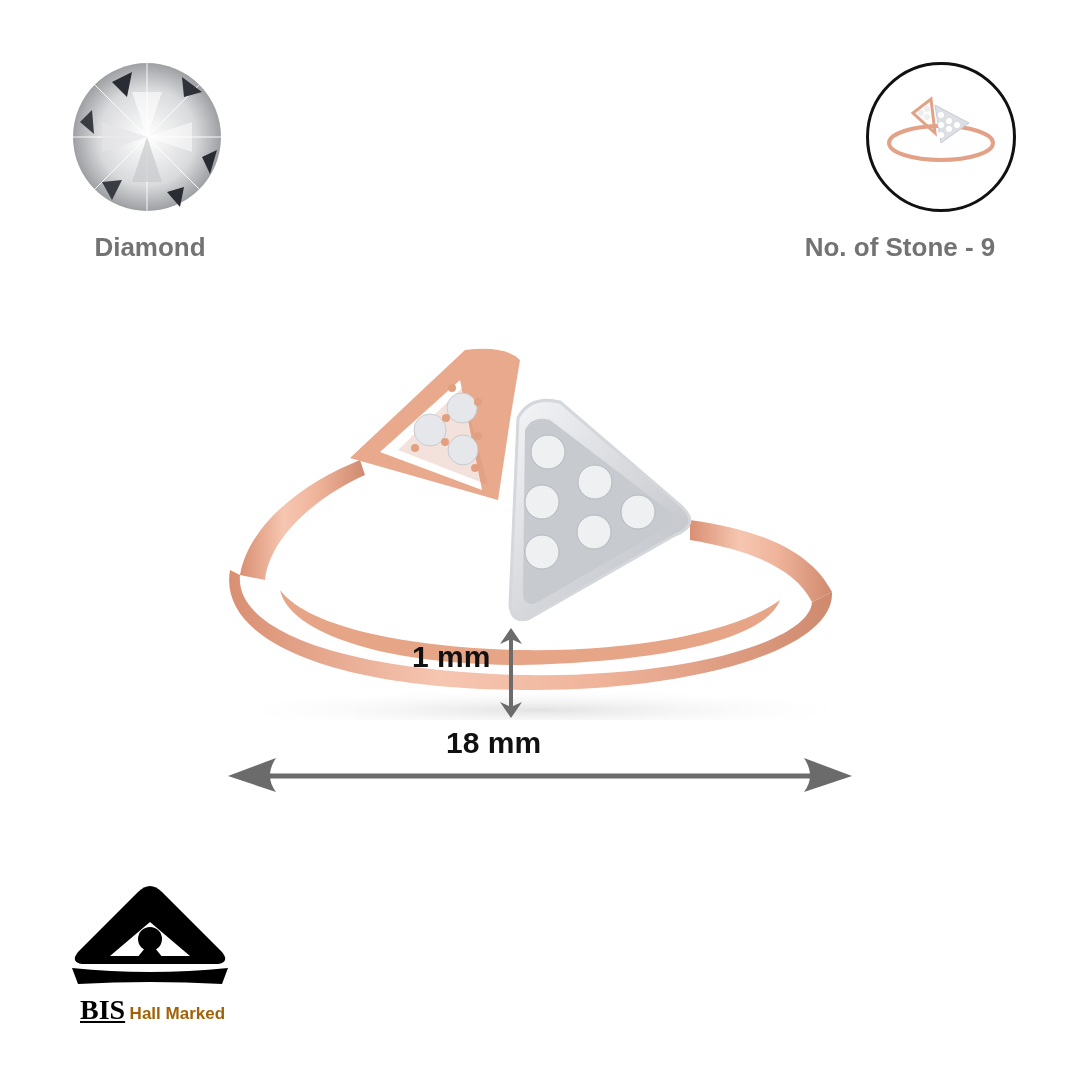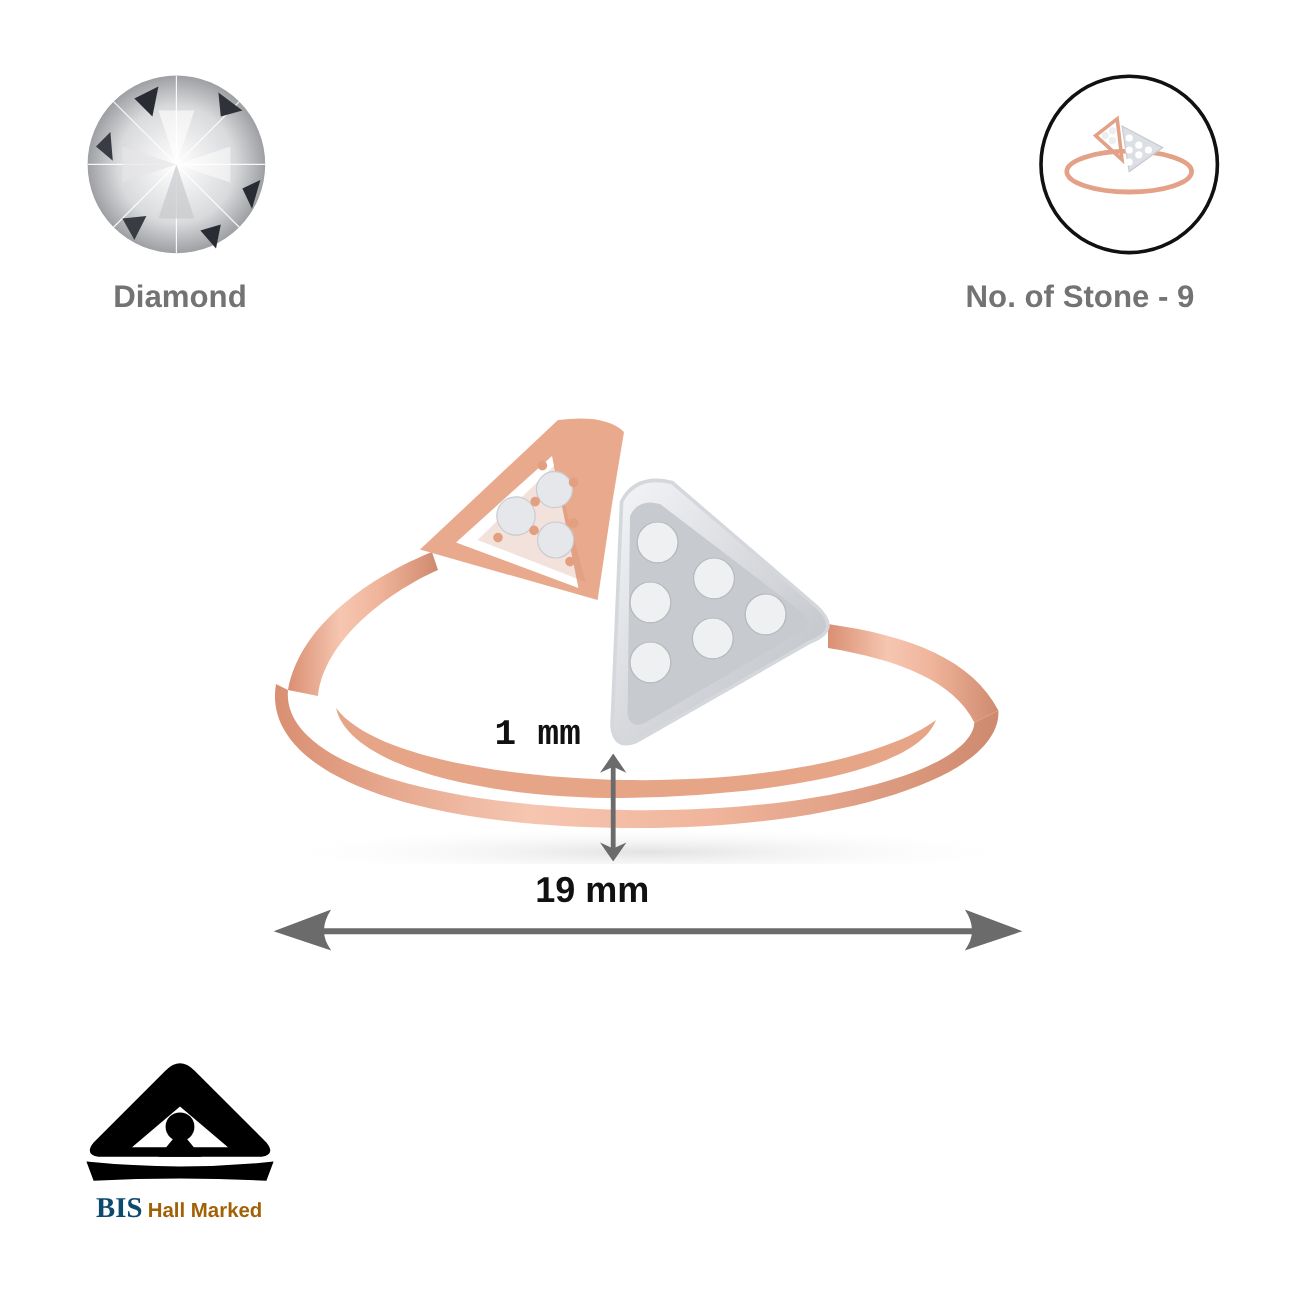--- a/index.html
+++ b/index.html
@@ -4,21 +4,21 @@
 <style>
   html, body { margin: 0; padding: 0; background: #ffffff; }
   body { width: 1080px; height: 1080px; position: relative; overflow: hidden;
          font-family: "Liberation Sans", sans-serif; }
   .abs { position: absolute; }
   .label { font-weight: bold; color: #737373; font-size: 26px; }
   .dim-label { font-weight: bold; color: #111111; font-size: 30px; }
   .thumb-circle { width: 150px; height: 150px; border-radius: 50%;
                   border: 3px solid #111; box-sizing: border-box; background: #fff;
                   overflow: hidden; }
-  .bis-text { font-family: "Liberation Serif", serif; font-weight: bold; font-size: 24px; color: #0c4a6e; }
+  .bis-text { font-family: "Liberation Serif", serif; font-weight: bold; font-size: 28px; color: #000000; text-decoration: underline; }
   .bis-sub { font-family: "Liberation Sans", sans-serif; font-weight: bold; font-size: 17px; color: #a16207; }
 </style>
 </head>
 <body>
 
 <div class="abs" style="left:72px; top:62px; width:150px; height:150px;">
   <svg width="150" height="150" viewBox="0 0 150 150">
     <defs>
       <radialGradient id="dg" cx="50%" cy="50%" r="55%">
         <stop offset="0%" stop-color="#ffffff"></stop>
@@ -118,30 +118,30 @@
       <circle cx="328" cy="112" r="17"></circle>
       <circle cx="375" cy="142" r="17"></circle>
       <circle cx="322" cy="162" r="17"></circle>
       <circle cx="418" cy="172" r="17"></circle>
       <circle cx="374" cy="192" r="17"></circle>
       <circle cx="322" cy="212" r="17"></circle>
     </g>
   </svg>
 </div>
 
-<div class="abs dim-label" style="left:412px; top:596px;font-family:Liberation Mono, monospace;">1 mm</div>
+<div class="abs dim-label" style="left:412px; top:640px;">1 mm</div>
 <div class="abs" style="left:498px; top:628px; width:26px; height:90px;">
   <svg width="26" height="90" viewBox="0 0 26 90">
     <line x1="13" y1="8" x2="13" y2="82" stroke="#6b6b6b" stroke-width="4"></line>
     <polygon points="13,0 2,16 13,11 24,16" fill="#6b6b6b"></polygon>
     <polygon points="13,90 2,74 13,79 24,74" fill="#6b6b6b"></polygon>
   </svg>
 </div>
 
-<div class="abs dim-label" style="left:446px; top:726px;">19 mm</div>
+<div class="abs dim-label" style="left:446px; top:726px;">18 mm</div>
 <div class="abs" style="left:228px; top:758px; width:624px; height:36px;">
   <svg width="624" height="36" viewBox="0 0 624 36">
     <line x1="20" y1="18" x2="604" y2="18" stroke="#6b6b6b" stroke-width="5"></line>
     <path d="M0,18 L48,0 Q36,18 48,34 Z" fill="#6b6b6b"></path>
     <path d="M624,18 L576,0 Q588,18 576,34 Z" fill="#6b6b6b"></path>
   </svg>
 </div>
 
 <div class="abs" style="left:70px; top:884px; width:160px; height:110px;">
   <svg width="160" height="110" viewBox="0 0 160 110">

